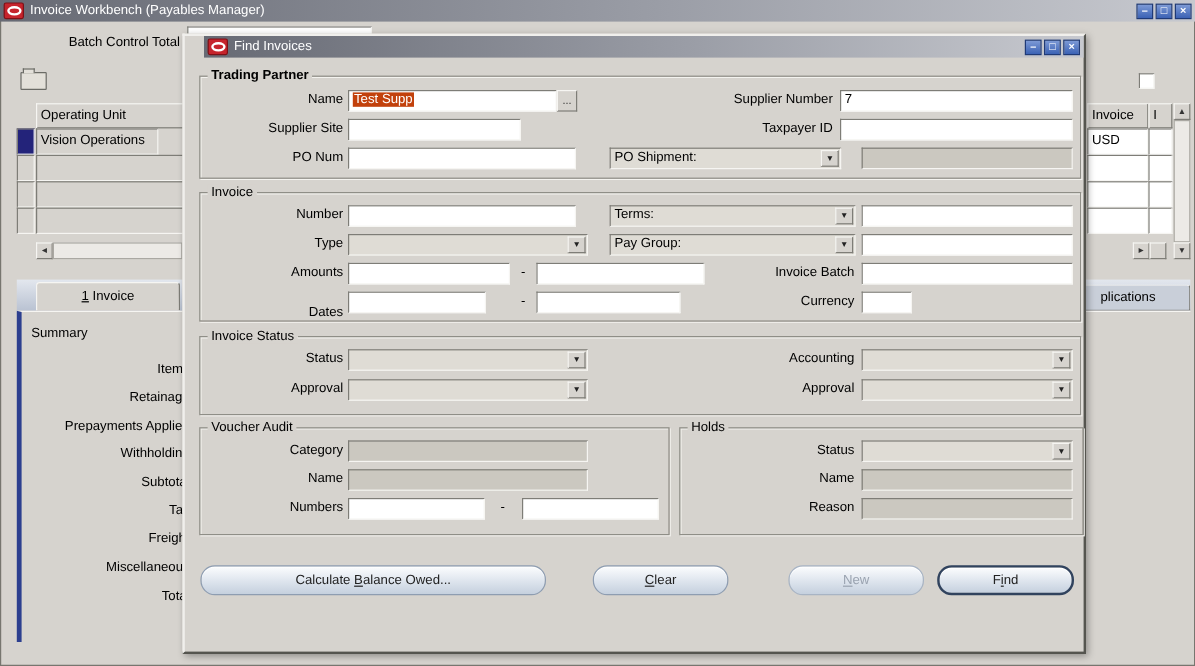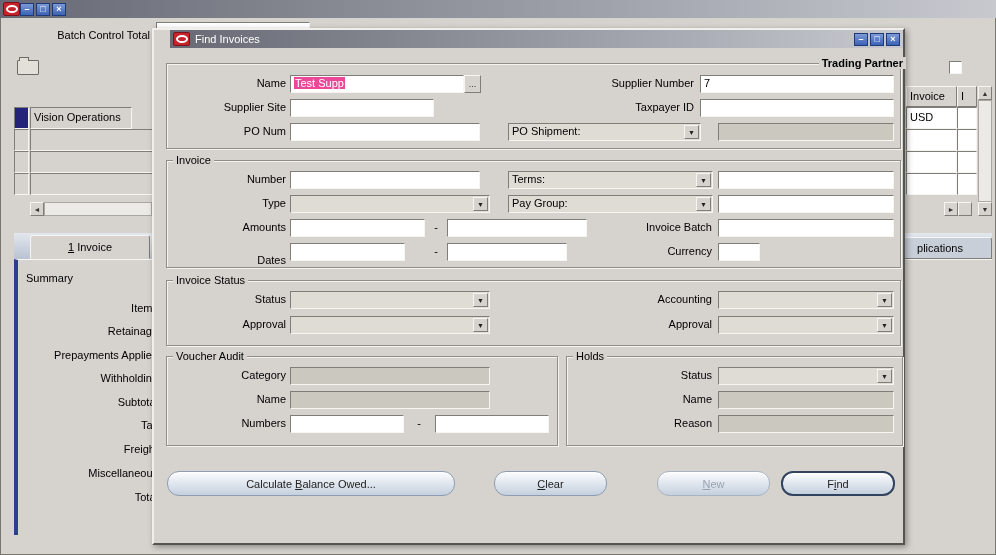--- a/index.html
+++ b/index.html
@@ -20,26 +20,26 @@
   .lbl{position:absolute;white-space:nowrap;}
   .rl{text-align:right;}
   .field{position:absolute;height:18px;background:#fff;border:1px solid;
          border-color:#7e7d77 #f6f5f2 #f6f5f2 #7e7d77;box-sizing:border-box;
          padding:1px 3px;overflow:hidden;white-space:nowrap;}
   .dis{background:#cbc8c0;}
   .pop{background:#dfdcd5;padding-right:18px;}
   .arr{position:absolute;top:1px;right:1px;bottom:1px;width:15px;background:#d6d3ce;border:1px solid;
        border-color:#f6f5f2 #7e7d77 #7e7d77 #f6f5f2;font-size:7px;color:#222;
        display:flex;align-items:center;justify-content:center;box-sizing:border-box;}
-  .sel{background:#ec4899;color:#fff;padding:0 1px;}
+  .sel{background:#c2410c;color:#fff;padding:0 1px;}
   
   fieldset.grp{position:absolute;margin:0;padding:0;min-width:0;border:1px solid #8f8e87;
                box-shadow:1px 1px 0 #f4f3ef, inset 1px 1px 0 #f4f3ef;box-sizing:border-box;}
   fieldset.grp legend{font-size:11px;padding:0 3px;margin-left:6px;background:#d6d3ce;}
-  .boldleg{font-weight:bold;text-align:right;}
+  .boldleg{font-weight:bold;}
   
   .hcell{position:absolute;background:#d6d3ce;border:1px solid;border-color:#f6f5f2 #7e7d77 #7e7d77 #f6f5f2;
          box-sizing:border-box;padding:3px 3px 0 3px;overflow:hidden;white-space:nowrap;}
   .cell{position:absolute;background:#d6d3ce;border:1px solid;border-color:#7e7d77 #f6f5f2 #f6f5f2 #7e7d77;
         box-sizing:border-box;padding:3px 3px 0 3px;overflow:hidden;white-space:nowrap;}
   .wbg{background:#fff;}
   .rsel{position:absolute;background:#d6d3ce;border:1px solid;border-color:#7e7d77 #f6f5f2 #f6f5f2 #7e7d77;box-sizing:border-box;}
   .rsel.cur{background:#23237a;}
   .sbtn{position:absolute;background:#d6d3ce;border:1px solid;border-color:#f6f5f2 #7e7d77 #7e7d77 #f6f5f2;
         box-sizing:border-box;display:flex;align-items:center;justify-content:center;font-size:7px;color:#333;}
@@ -72,33 +72,35 @@
   .obtn.disabled{color:#9aa3b0;border-color:#a8b4c4;}
   .mn{text-decoration:underline;}
 </style>
 </head>
 <body>
 
 <div id="screen">
 
   <div class="titlebar" style="left:0;top:0;width:996px;">
     <span class="oracle"></span>
+    <span class="t">Invoice Workbench (Payables Manager)</span>
     <span class="winbtns">
       <span class="wbtn">–</span>
       <span class="wbtn">□</span>
       <span class="wbtn">×</span>
     </span>
   </div>
 
   <div class="lbl rl" style="left:38px;top:29px;width:112px;">Batch Control Total</div>
   <div class="field" style="left:156px;top:22px;width:154px;"></div>
 
   <div class="folder" style="left:17px;top:60px;"></div>
   <div class="cbox" style="left:949px;top:61px;"></div>
 
+  <div class="hcell" style="left:30px;top:86px;width:124px;height:21px;">Operating Unit</div>
   <div class="hcell" style="left:906px;top:86px;width:51px;height:21px;">Invoice</div>
   <div class="hcell" style="left:957px;top:86px;width:20px;height:21px;">I</div>
 
   <div class="rsel cur" style="left:14px;top:107px;width:15px;height:22px;"></div>
   <div class="rsel" style="left:14px;top:129px;width:15px;height:22px;"></div>
   <div class="rsel" style="left:14px;top:151px;width:15px;height:22px;"></div>
   <div class="rsel" style="left:14px;top:173px;width:15px;height:22px;"></div>
 
   <div class="cell" style="left:30px;top:107px;width:102px;height:22px;">Vision Operations</div>
   <div class="cell" style="left:30px;top:129px;width:124px;height:22px;"></div>

